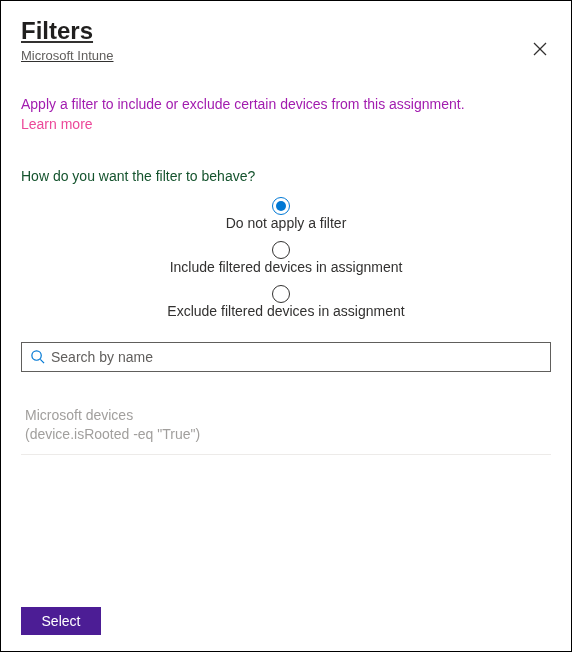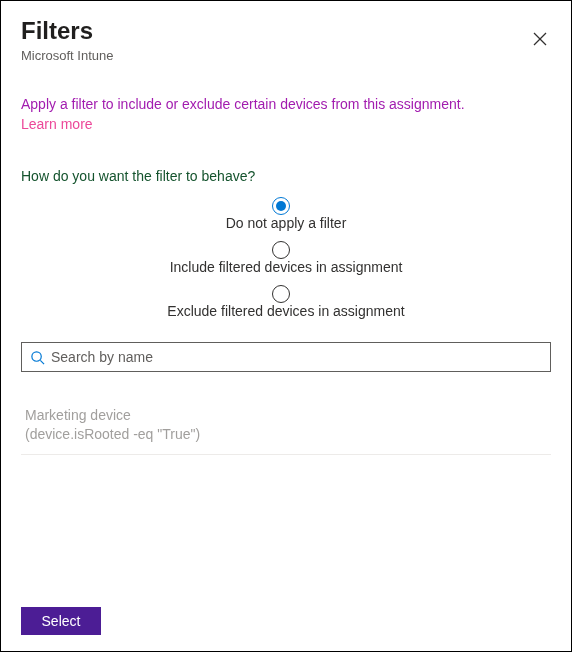--- a/index.html
+++ b/index.html
@@ -12,21 +12,22 @@
       height: 652px;
       border: 1px solid #000;
       display: flex;
       flex-direction: column;
       position: relative;
     }
     .header {
       padding: 16px 20px 12px 20px;
       display: flex;
       justify-content: space-between;
-      align-items: center;
+      align-items: flex-end;
+      text-decoration: underline;
     }
     .header-text h1 {
       font-size: 24px;
       font-weight: 600;
       color: #201f1e;
       line-height: 1.2;
     }
     .header-text .subtitle {
       font-size: 13px;
       color: #605e5c;
@@ -91,21 +92,21 @@
       width: 10px;
       height: 10px;
       background: #0078d4;
       border-radius: 50%;
     }
     .radio-label { font-size: 14px; color: #323130; }
     .search-wrap {
       margin-top: 18px;
       border: 1px solid #605e5c;
       display: flex;
-      align-items: flex-end;
+      align-items: flex-start;
       padding: 6px 8px;
     }
     .search-wrap svg { width: 15px; height: 15px; margin-right: 6px; flex-shrink: 0; }
     .search-input {
       border: none;
       outline: none;
       flex: 1;
       font-size: 14px;
       font-family: inherit;
       color: #323130;
@@ -181,21 +182,21 @@
   <div class="search-wrap">
     <svg viewBox="0 0 16 16" fill="none" stroke="#0078d4" stroke-width="1.3">
       <circle cx="7" cy="7" r="5"></circle>
       <line x1="11" y1="11" x2="15" y2="15"></line>
     </svg>
     <input class="search-input" type="text" placeholder="Search by name" style="">
   </div>
 
   <div class="filter-list">
     <div class="filter-item">
-      <span>Marketing device</span>
+      <span>Microsoft devices</span>
       <span class="filter-rule">(device.isRooted -eq "True")</span>
     </div>
   </div>
 
   <div class="spacer"></div>
 
 </div>
 
 <div class="footer">
   <button class="select-btn">Select</button>

